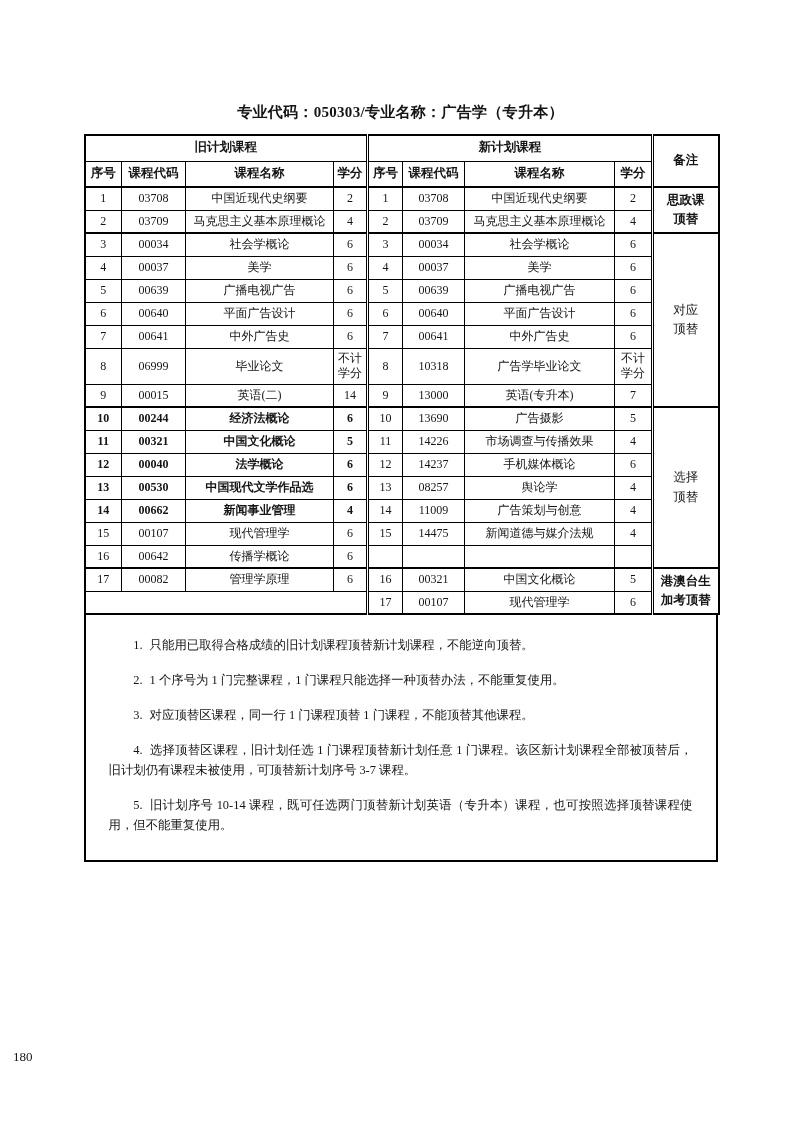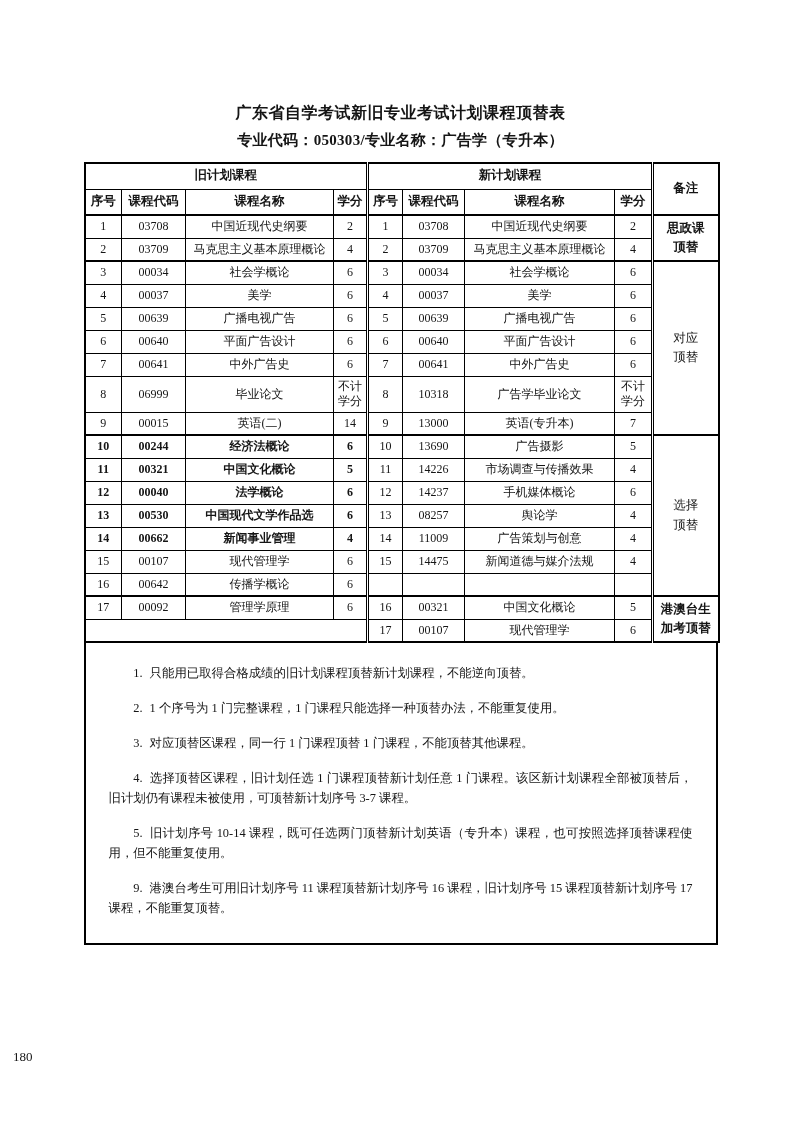--- a/index.html
+++ b/index.html
@@ -72,21 +72,20 @@
     position: absolute; top: 1049px; left: 13px;
     width: 799px; text-align: left;
     font-size: 13px;
   }
 </style>
 </head>
 <body>
 
 <div class="sheet">
 
-  <h1 class="doc-title">广东省自学考试新旧专业考试计划课程顶替表</h1>
   <h2 class="doc-subtitle">专业代码：050303/专业名称：广告学（专升本）</h2>
 
   <table class="course-table">
     <colgroup>
       <col style="width:37px">
         <col style="width:64px">
         <col style="width:148px">
         <col style="width:34px">
       <col style="width:35px">
         <col style="width:62px">
@@ -275,21 +274,21 @@
         <td>00642</td>
         <td>传播学概论</td>
         <td>6</td>
         <td class="nd"></td>
         <td></td>
         <td></td>
         <td></td>
       </tr>
       <tr class="band">
         <td>17</td>
-        <td>00092</td>
+        <td>00082</td>
         <td>管理学原理</td>
         <td>6</td>
         <td class="nd">16</td>
         <td>00321</td>
         <td>中国文化概论</td>
         <td>5</td>
         <td rowspan="2" class="remark-col remark-bold">港澳台生
 加考顶替</td>
       </tr>
       <tr>
@@ -301,18 +300,17 @@
       </tr>
     </tbody>
   </table>
 
   <div class="notes-box">
     <p class="note-item"><span class="num">1.</span><span>只能用已取得合格成绩的旧计划课程顶替新计划课程，不能逆向顶替。</span></p>
     <p class="note-item"><span class="num">2.</span><span>1 个序号为 1 门完整课程，1 门课程只能选择一种顶替办法，不能重复使用。</span></p>
     <p class="note-item"><span class="num">3.</span><span>对应顶替区课程，同一行 1 门课程顶替 1 门课程，不能顶替其他课程。</span></p>
     <p class="note-item"><span class="num">4.</span><span>选择顶替区课程，旧计划任选 1 门课程顶替新计划任意 1 门课程。该区新计划课程全部被顶替后，旧计划仍有课程未被使用，可顶替新计划序号 3-7 课程。</span></p>
     <p class="note-item"><span class="num">5.</span><span>旧计划序号 10-14 课程，既可任选两门顶替新计划英语（专升本）课程，也可按照选择顶替课程使用，但不能重复使用。</span></p>
-    <p class="note-item"><span class="num">9.</span><span>港澳台考生可用旧计划序号 11 课程顶替新计划序号 16 课程，旧计划序号 15 课程顶替新计划序号 17 课程，不能重复顶替。</span></p>
   </div>
 
 </div>
 
 <div class="page-number">180</div>
 
 </body></html>

